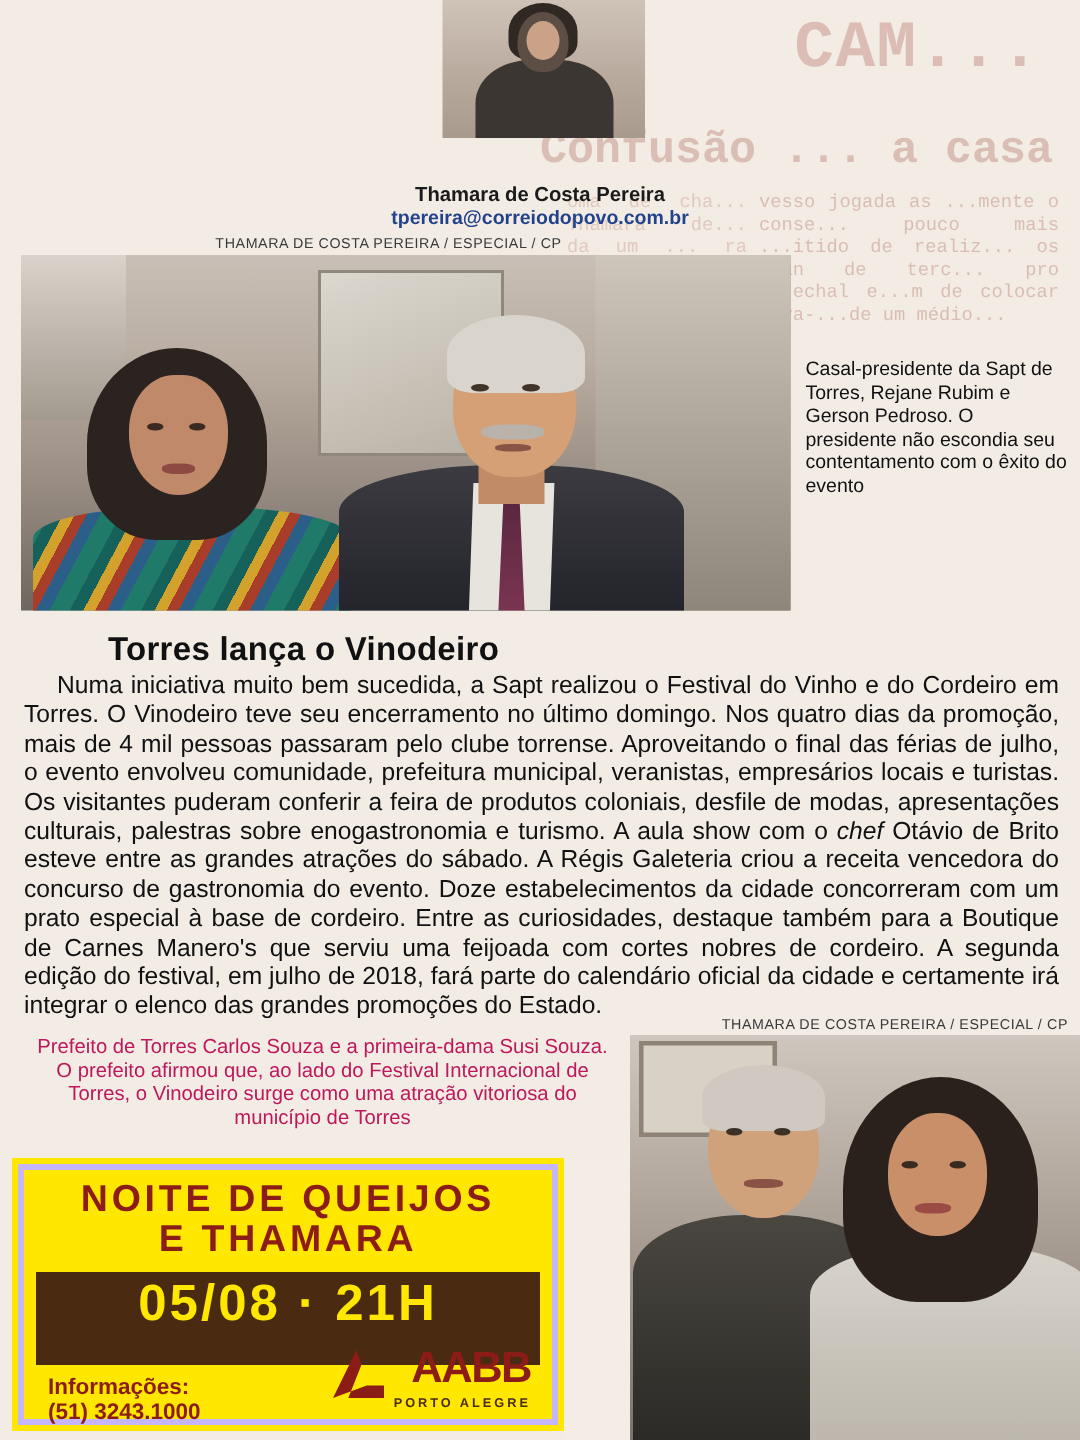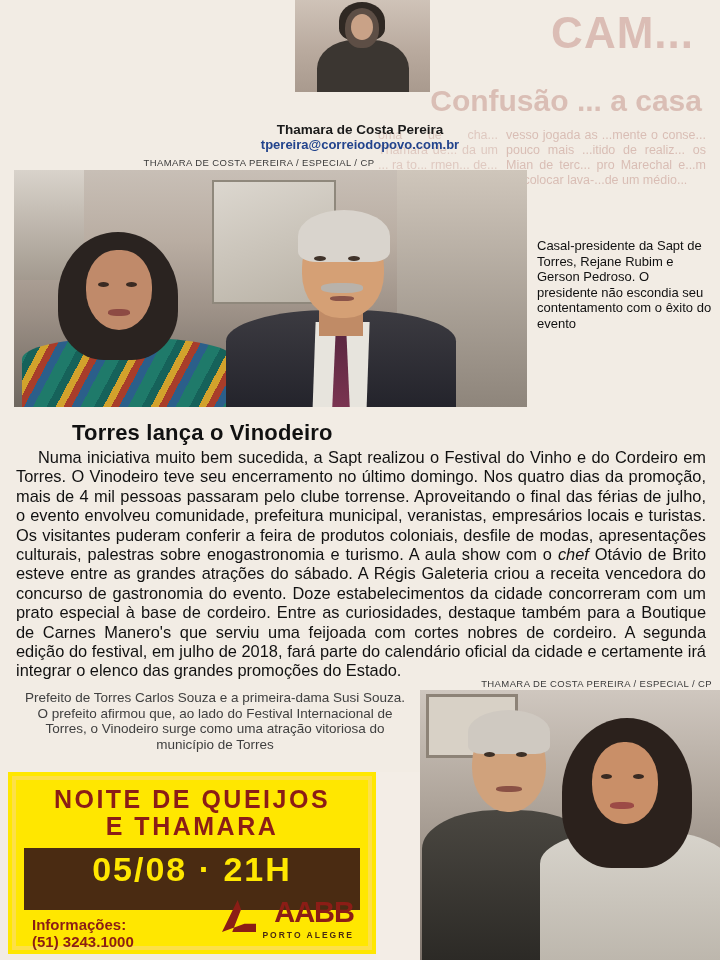--- a/index.html
+++ b/index.html
@@ -16,21 +16,21 @@
   }
   .page {
     position: absolute;
     inset: 0;
     background: #f2ece4;
   }
   
   .ghost {
     position: absolute;
     color: rgba(190, 120, 110, 0.35);
-    font-family: Liberation Sans, sans-serif;
+    font-family: Liberation Mono, monospace;
     pointer-events: none;
     user-select: none;
   }
   .ghost-title {
     top: 8px;
     right: 26px;
     font-size: 44px;
     font-weight: bold;
     letter-spacing: 1px;
     color: rgba(185, 120, 110, 0.40);
@@ -372,21 +372,21 @@
 
   
   .cap2 {
     position: absolute;
     top: 690px;
     left: 20px;
     width: 390px;
     text-align: center;
     font-size: 13.5px;
     line-height: 15.5px;
-    color: #404040;
+    color: #be185d;
   }
 
   
   .photo2 {
     position: absolute;
     top: 690px;
     left: 420px;
     width: 300px;
     height: 270px;
     overflow: hidden;
@@ -500,21 +500,21 @@
     background: #9c4a46;
   }
 
   
   .ad {
     position: absolute;
     left: 8px;
     top: 772px;
     width: 368px;
     height: 182px;
-    background: #fde047;
+    background: #c4b5fd;
     border: 4px solid #ffe700;
     box-sizing: border-box;
   }
   .ad-inner {
     position: absolute;
     inset: 4px;
     background: #ffe700;
   }
   .ad-title {
     position: absolute;

